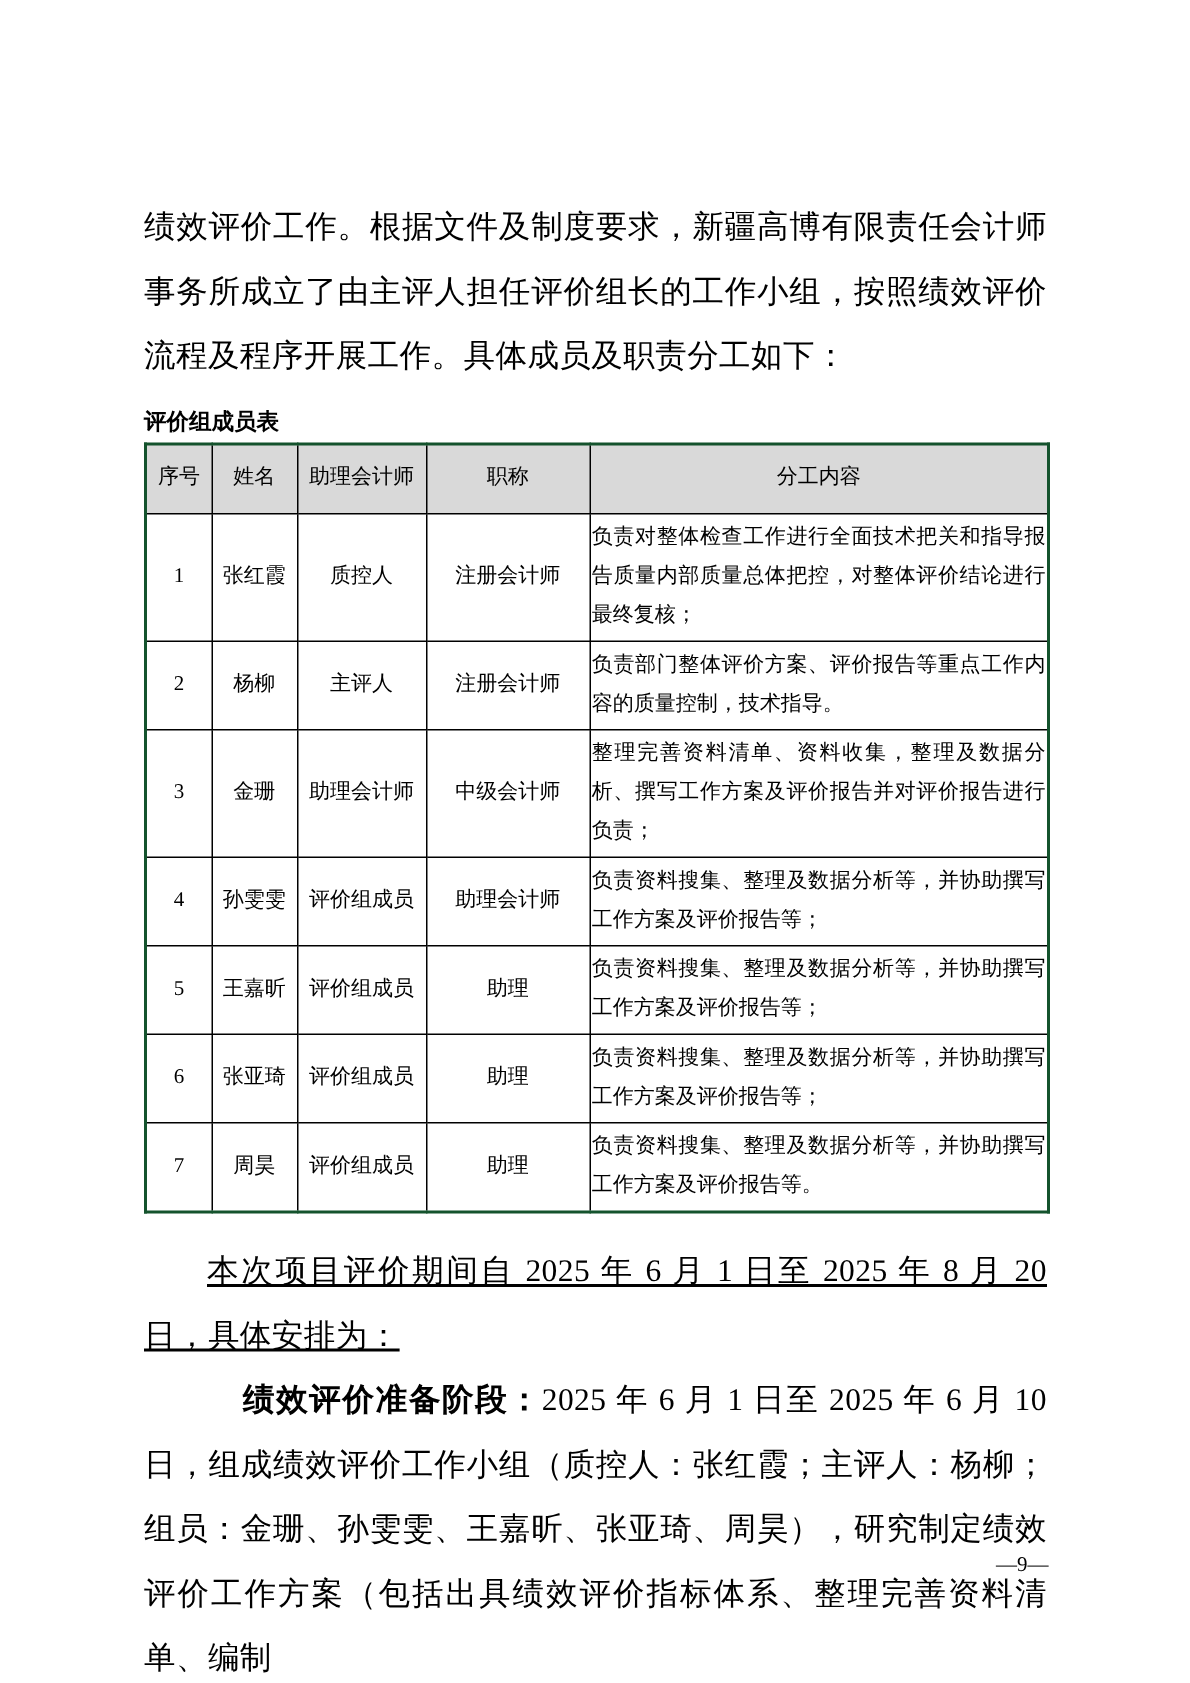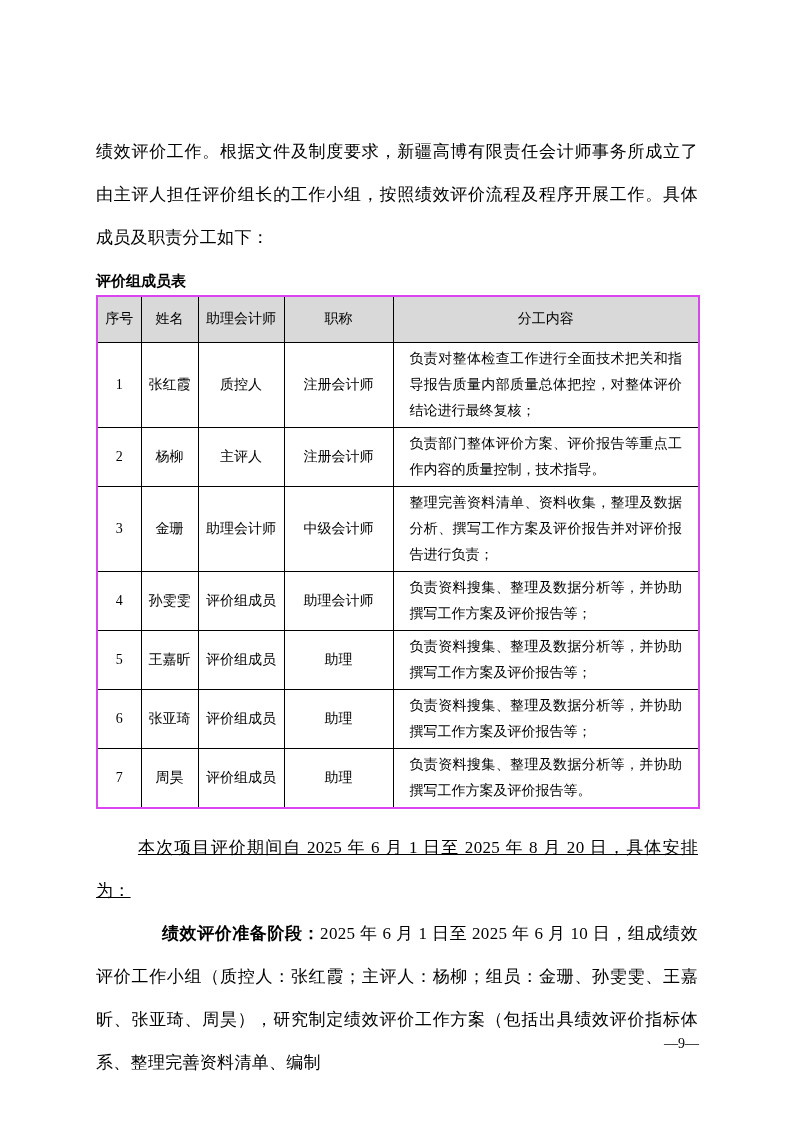--- a/index.html
+++ b/index.html
@@ -14,55 +14,55 @@
     overflow: hidden;
   }
   .content {
     position: absolute;
     left: 96px;
     top: 130px;
     width: 602px;
   }
   .para {
     margin: 0;
-    font-size: 17px;
+    font-size: 21px;
     line-height: 43px;
     text-align: justify;
     letter-spacing: 0.3px;
   }
   .para.indent { text-indent: 42px; }
   .table-title {
     margin: 13px 0 4px 0;
     font-family: "Liberation Sans", "DejaVu Sans", sans-serif;
     font-weight: bold;
     font-size: 15px;
     text-align: left;
   }
   table.member-table {
     width: 602px;
     border-collapse: collapse;
     table-layout: fixed;
-    border: 2px solid #d946ef;
+    border: 2px solid #14532d;
   }
   table.member-table td {
     border: 1px solid #000;
     font-size: 14px;
     line-height: 26px;
     text-align: center;
     vertical-align: middle;
     padding: 3px 2px;
     font-family: "Liberation Serif", "DejaVu Serif", serif;
   }
   table.member-table tr.header-row td {
     background: #d9d9d9;
     height: 46px;
   }
   table.member-table td.work {
     text-align: justify;
-    padding: 3px 16px;
+    padding: 3px 1px;
   }
   .after-table { margin-top: 17px; text-decoration: underline; }
   .phase-heading { font-weight: bold; margin-left: 24px; }
   .page-num {
     position: absolute;
     top: 1035px;
     right: 94px;
     font-size: 14px;
     line-height: 18px;
   }

